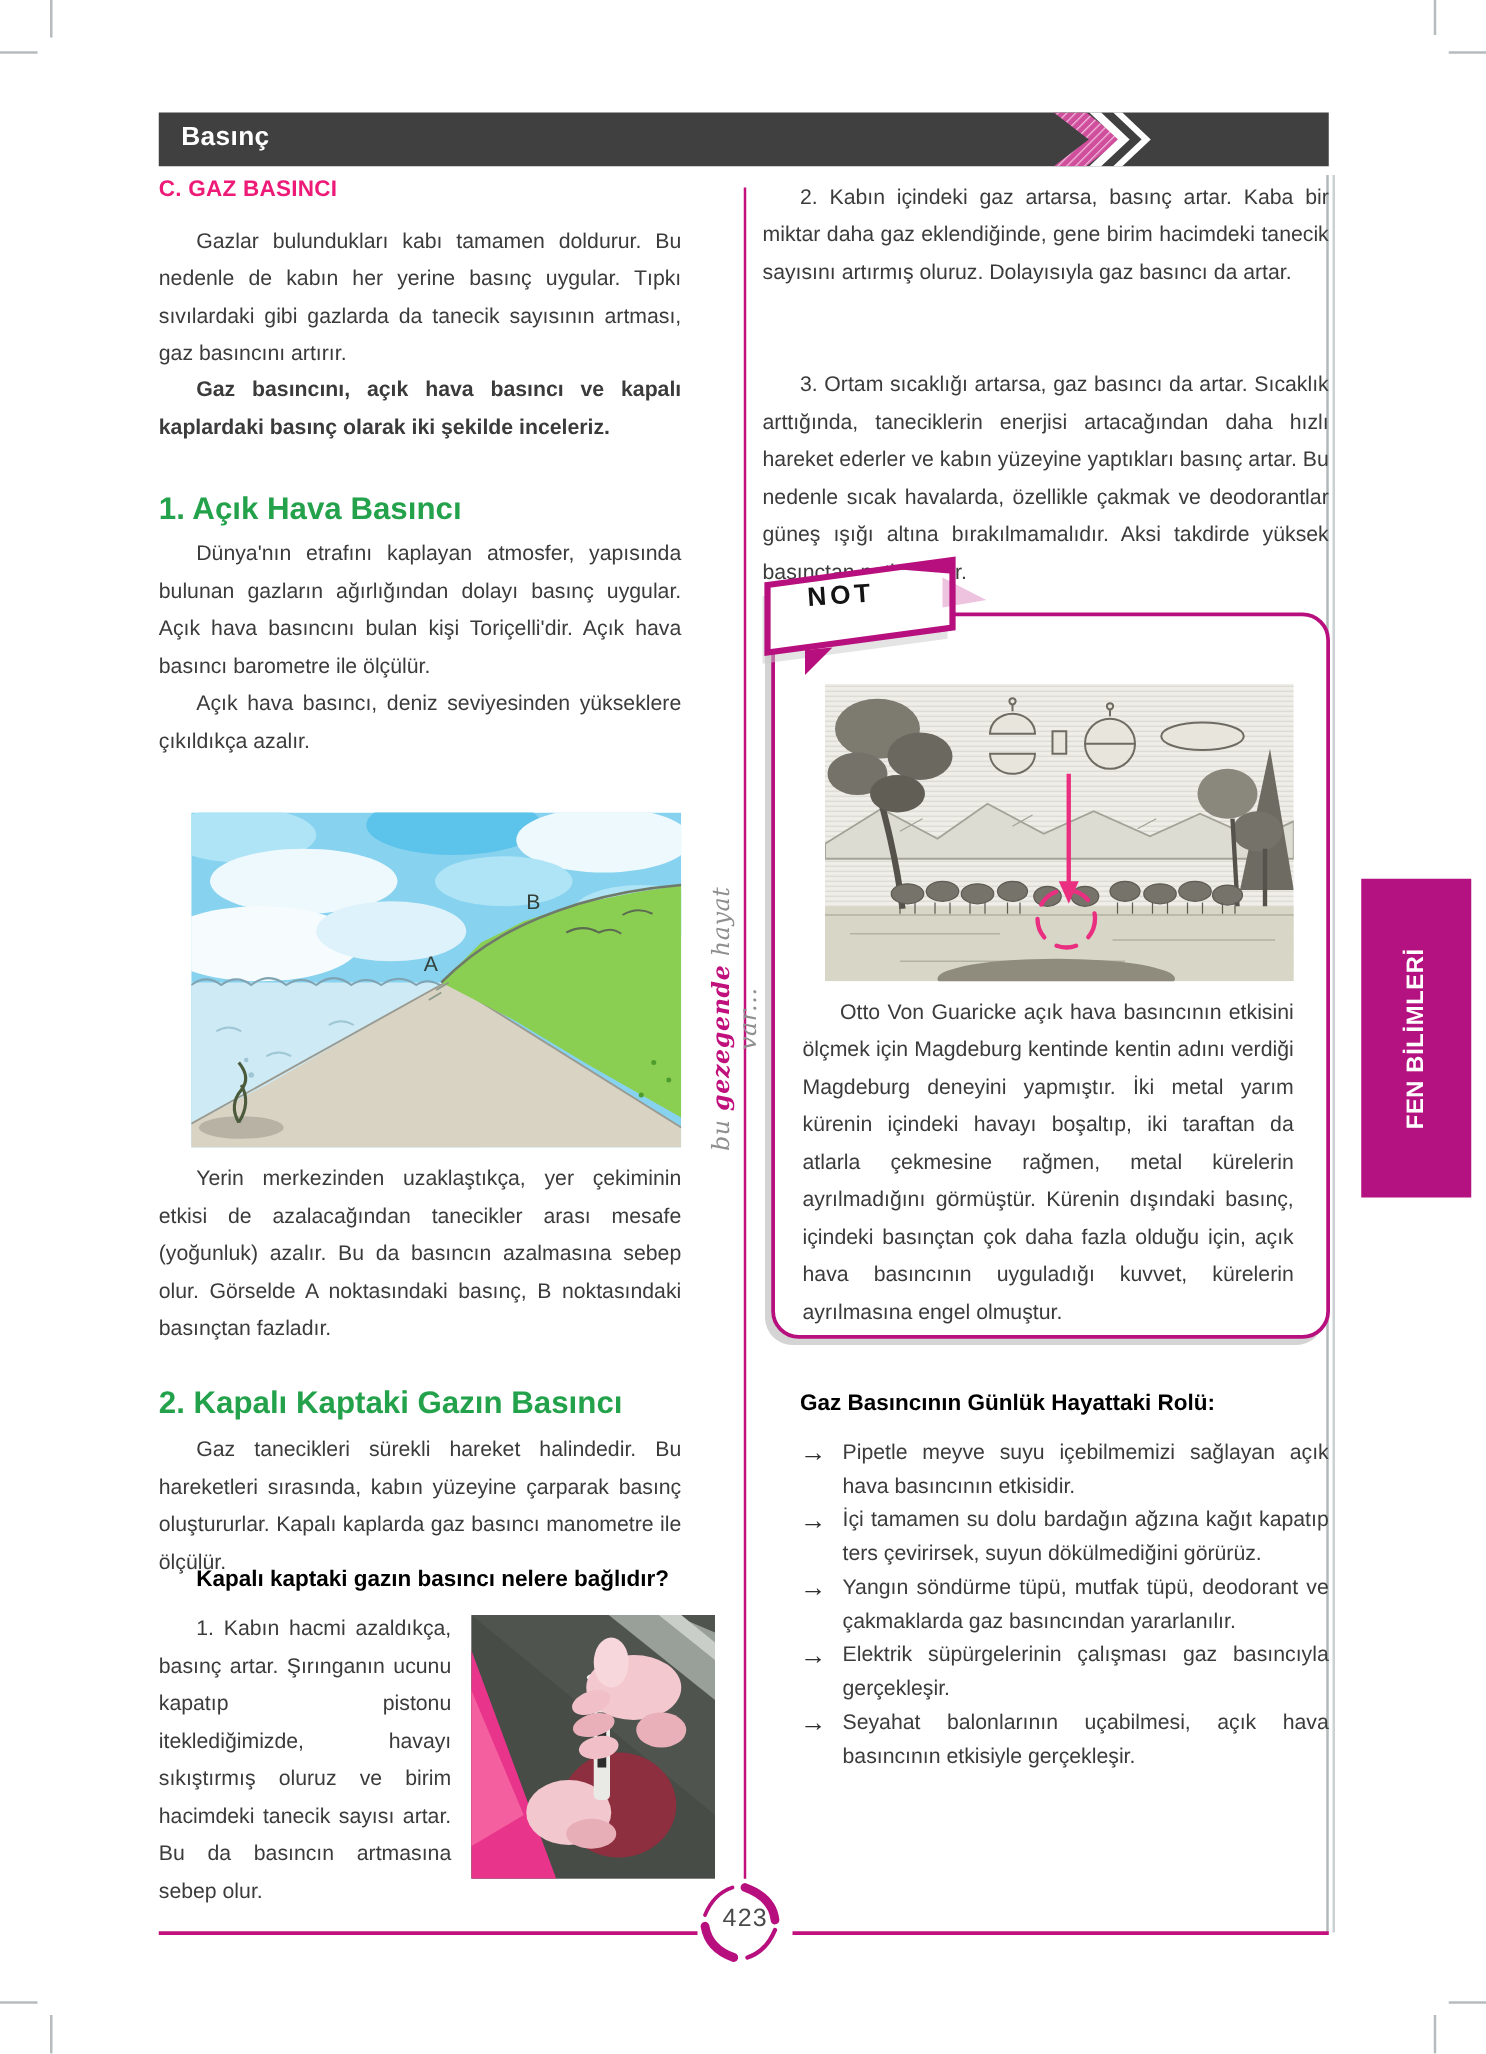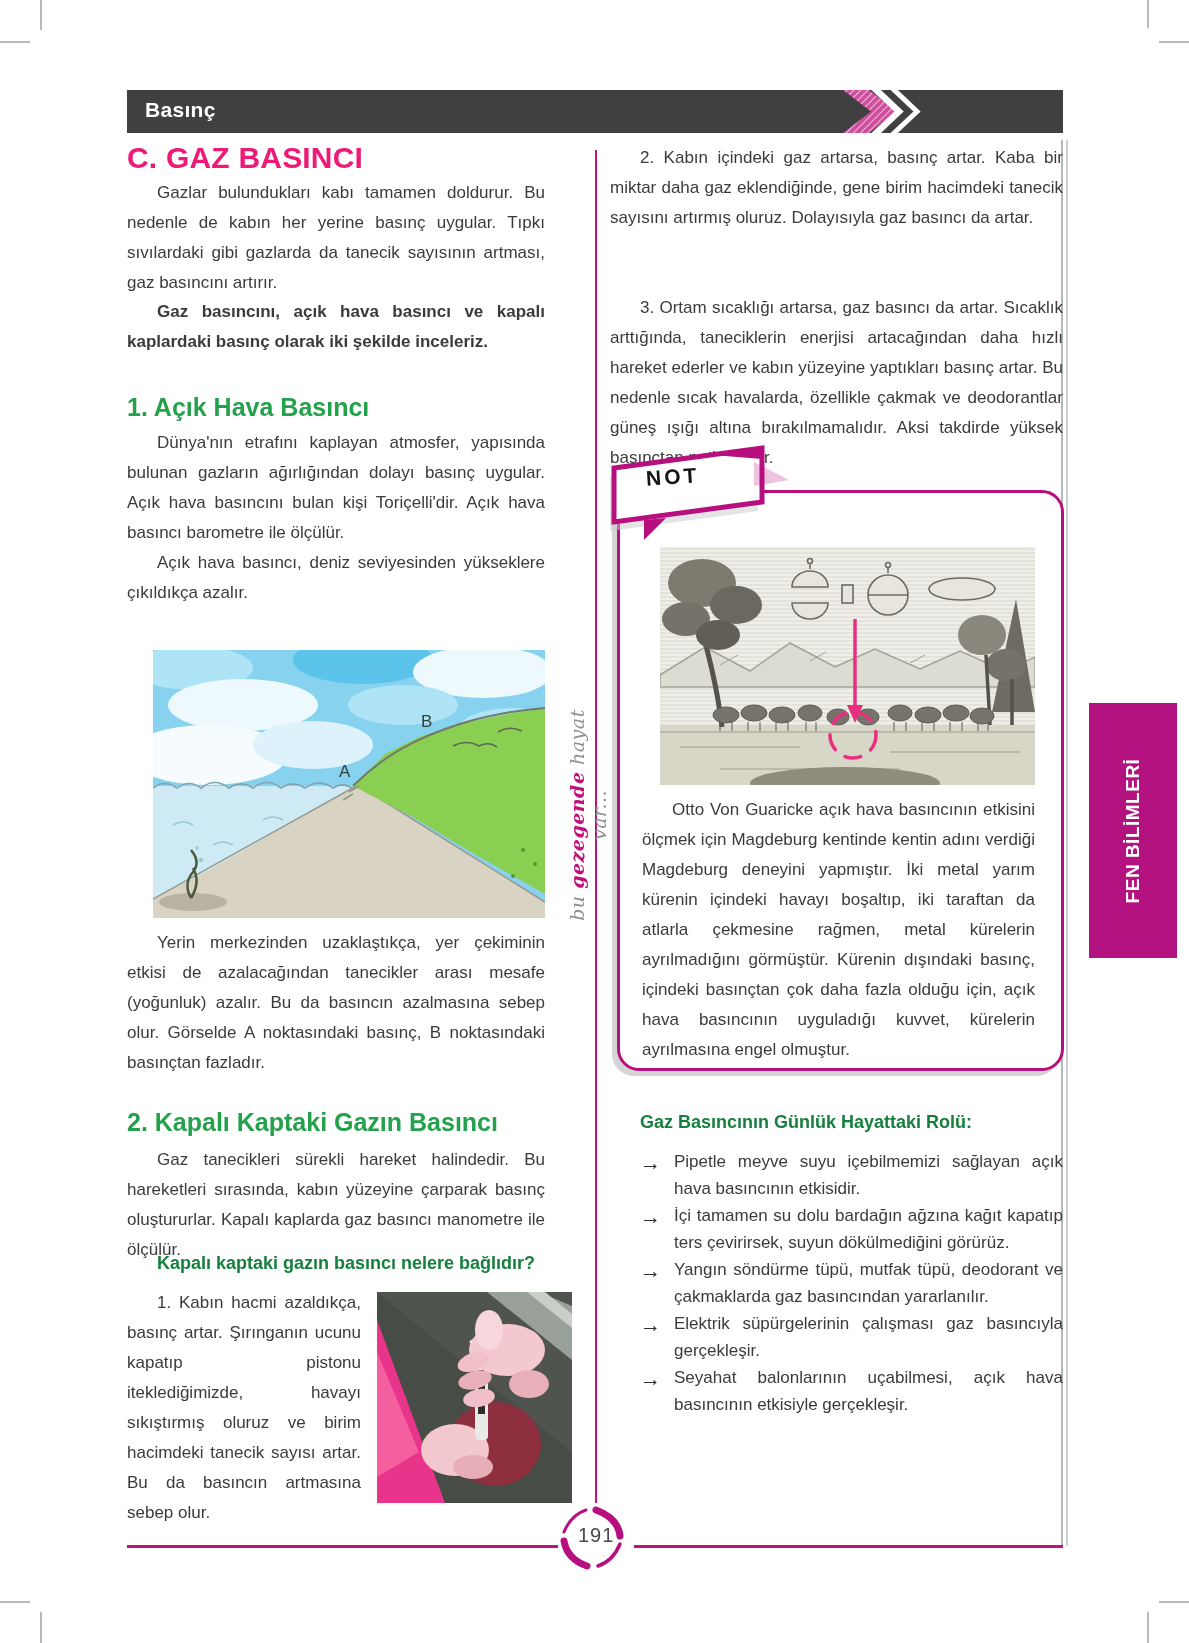--- a/index.html
+++ b/index.html
@@ -6,23 +6,23 @@
   #page{position:relative;width:1189px;height:1643px;background:#ffffff;overflow:hidden;
         font-family:"Liberation Sans", sans-serif;color:#3b3b3b;}
   .abs{position:absolute;}
   .par{font-size:17px;line-height:30px;text-align:justify;color:#3b3b3b;}
   .indent{text-indent:30px;}
   .croptick{background:#b6bcbe;}
   
   .band{left:127px;top:90px;width:936px;height:43px;background:#404040;}
   .band-label{position:absolute;left:18px;top:8px;color:#ffffff;font-weight:bold;font-size:21px;letter-spacing:.3px;}
   
-  .title-pink{left:127px;top:141px;font-size:30px;font-weight:bold;color:#ed1a78;letter-spacing:.2px;}
+  .title-pink{left:127px;top:141px;font-size:18px;font-weight:bold;color:#ed1a78;letter-spacing:.2px;}
   .h-green{font-size:25px;font-weight:bold;color:#23a24b;}
-  .sub-pink{font-size:18px;font-weight:bold;color:#15803d;}
+  .sub-pink{font-size:18px;font-weight:bold;color:#000000;}
   
   .vdivider{left:595px;top:150px;width:2px;height:1353px;background:#c2107c;}
   .hrule{top:1545px;height:2.5px;background:#c2107c;}
   .edgeline{background:#b3b9bb;}
   
   .notbox{left:617px;top:490px;width:441px;height:575px;background:#ffffff;
           border:3.5px solid #b80f7e;border-radius:22px;box-shadow:-5px 5px 0 #d4d4d4;}
   .not-label{left:646px;top:465px;font-weight:bold;font-size:21px;color:#141414;letter-spacing:3px;
              transform:rotate(-4deg);}
   
@@ -273,15 +273,15 @@
   <div class="abs hrule" style="left:127px;width:431px;"></div>
   <div class="abs hrule" style="left:634px;width:429px;"></div>
 
   <svg class="abs" style="left:559px;top:1505px;" width="66" height="66" viewBox="0 0 66 66">
     <polygon points="33,3 63,33 33,63 3,33" fill="#ffffff"></polygon>
     <path d="M37,5 Q59,13 61,31" fill="none" stroke="#b80f7e" stroke-width="7" stroke-linecap="round"></path>
     <path d="M61,39 Q54,56 39,61" fill="none" stroke="#b80f7e" stroke-width="3.5" stroke-linecap="round"></path>
     <path d="M28,61 Q8,54 5,36" fill="none" stroke="#b80f7e" stroke-width="7" stroke-linecap="round"></path>
     <path d="M5,27 Q12,10 27,5" fill="none" stroke="#b80f7e" stroke-width="3" stroke-linecap="round"></path>
   </svg>
-  <span class="abs pagenum">191</span>
+  <span class="abs pagenum">423</span>
 
 </div>
 
 </body></html>

